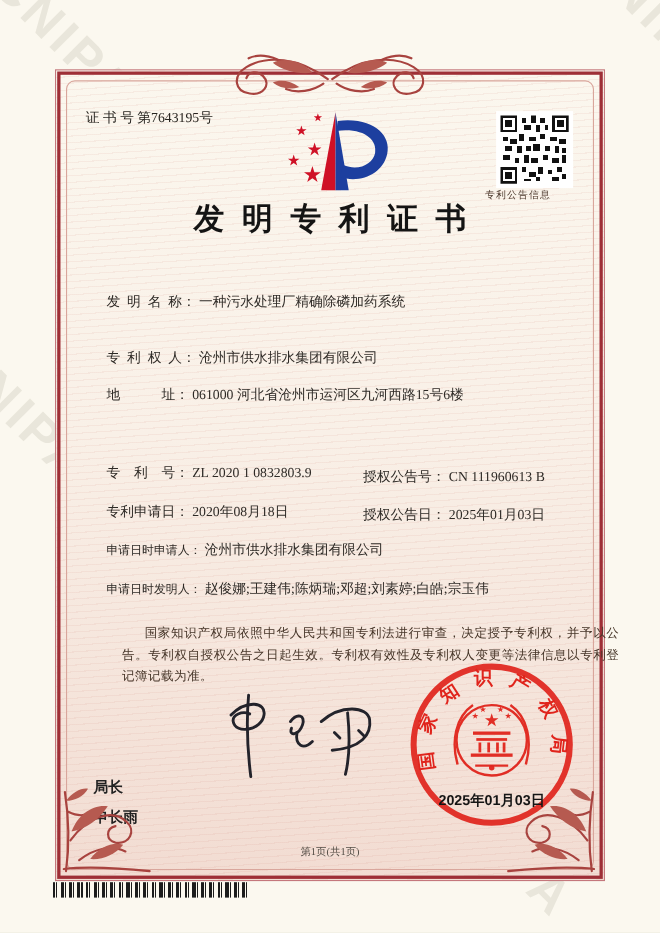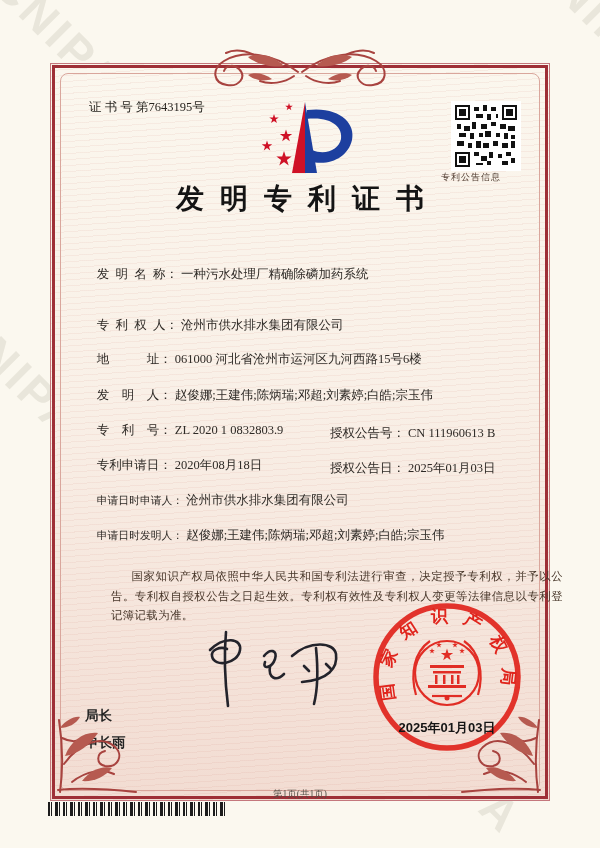--- a/index.html
+++ b/index.html
@@ -11,40 +11,40 @@
       transform:rotate(45deg);white-space:nowrap;pointer-events:none;z-index:1;}
   
   .frame{position:absolute;left:50px;top:63px;width:498px;height:736px;z-index:2;
          border:1px solid #c4777c;
          background:
            repeating-linear-gradient(176deg, rgba(208,130,118,0.10) 0 1px, rgba(0,0,0,0) 1px 6px),
            linear-gradient(180deg,#fbf7ee 0%,#f9f0e7 45%,#f2dcd2 100%);}
   .frame .thick{position:absolute;inset:1px;border:3px solid #9e2f36;}
   .frame .thin{position:absolute;inset:9px;border:1px solid #d9a69c;border-radius:8px;}
   .content{position:absolute;inset:0;z-index:3;}
-  .cert-no{position:absolute;left:78px;top:99px;font-size:12.5px;color:#27241f;white-space:pre;margin-left:11px;}
+  .cert-no{position:absolute;left:78px;top:99px;font-size:12.5px;color:#27241f;white-space:pre;}
   .logo{position:absolute;left:242px;top:99px;}
   .qr-wrap{position:absolute;left:451px;top:101px;width:70px;height:70px;background:#fff;
            display:flex;align-items:center;justify-content:center;}
   .qr-label{position:absolute;left:441px;top:171px;width:90px;
             font-size:9px;letter-spacing:1px;color:#4e3a2e;font-weight:400;}
   .title{position:absolute;left:0;top:180px;width:100%;text-align:center;font-size:28px;
          font-weight:700;color:#141414;letter-spacing:16px;text-indent:16px;}
   .row{position:absolute;left:78px;width:460px;font-size:12.5px;color:#2e2a26;white-space:pre;}
   .flabel{display:inline;}
   .flabel.small{font-size:10.8px;}
   .fvalue{padding-left:3px;}
   .col2{position:absolute;left:252px;top:0;white-space:pre;margin-top:18px;}
   .statement{position:absolute;left:75px;top:567px;width:452px;font-size:11.4px;line-height:1.72;
              color:#463528;text-align:justify;text-indent:1.8em;letter-spacing:0.4px;margin-left:36px;}
   .director{position:absolute;left:85px;top:658px;font-family:"Liberation Sans","DejaVu Sans",sans-serif;
             font-weight:700;font-size:13.5px;color:#222;line-height:2.0;margin-top:44px;}
   .sig{position:absolute;left:190px;top:626px;}
   .seal{position:absolute;left:362px;top:595px;z-index:4;}
-  .footer{position:absolute;left:0;top:768px;width:100%;text-align:center;font-size:9.5px;color:#554f47;margin-top:20px;}
+  .footer{position:absolute;left:0;top:768px;width:100%;text-align:center;font-size:9.5px;color:#554f47;}
   .barcode{position:absolute;left:48px;top:802px;width:178px;height:14px;z-index:5;
            background:repeating-linear-gradient(90deg,
              #1c1c1c 0 2px, rgba(0,0,0,0) 2px 3px,
              #1c1c1c 3px 4px, rgba(0,0,0,0) 4px 7px,
              #1c1c1c 7px 10px, rgba(0,0,0,0) 10px 11px,
              #1c1c1c 11px 12px, rgba(0,0,0,0) 12px 15px);}
   .orn{position:absolute;z-index:4;pointer-events:none;}
 </style>
 </head>
 <body>
@@ -185,23 +185,20 @@
 
     <div class="row" style="top:302px">
       <span class="flabel">专  利  权  人：</span><span class="fvalue">沧州市供水排水集团有限公司</span>
     </div>
     <div class="row" style="top:251px">
       <span class="flabel">发  明  名  称：</span><span class="fvalue">一种污水处理厂精确除磷加药系统</span>
     </div>
     <div class="row" style="top:336px">
       <span class="flabel">地            址：</span><span class="fvalue">061000 河北省沧州市运河区九河西路15号6楼</span>
     </div>
-    <div class="row" style="top:372px">
-      <span class="flabel">发    明    人：</span><span class="fvalue">赵俊娜;王建伟;陈炳瑞;邓超;刘素婷;白皓;宗玉伟</span>
-    </div>
     <div class="row" style="top:407px">
       <span class="flabel">专    利    号：</span><span class="fvalue">ZL 2020 1 0832803.9</span>
       <span class="col2"><span class="flabel">授权公告号：</span><span class="fvalue">CN 111960613 B</span></span>
     </div>
     <div class="row" style="top:442px">
       <span class="flabel">专利申请日：</span><span class="fvalue">2020年08月18日</span>
       <span class="col2"><span class="flabel">授权公告日：</span><span class="fvalue">2025年01月03日</span></span>
     </div>
     <div class="row" style="top:477px">
       <span class="flabel small">申请日时申请人：</span><span class="fvalue">沧州市供水排水集团有限公司</span>

